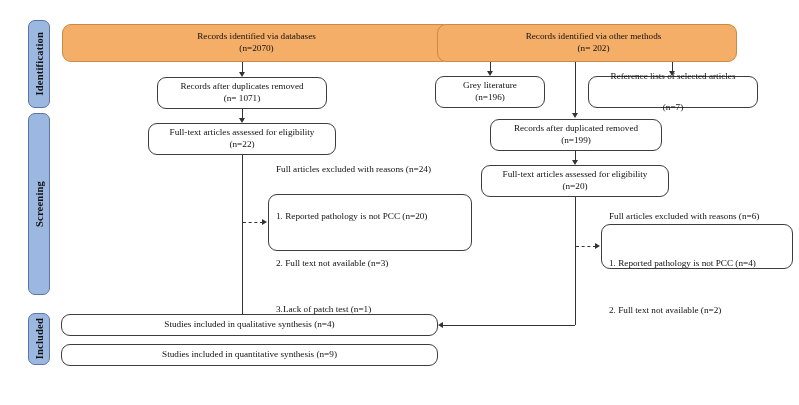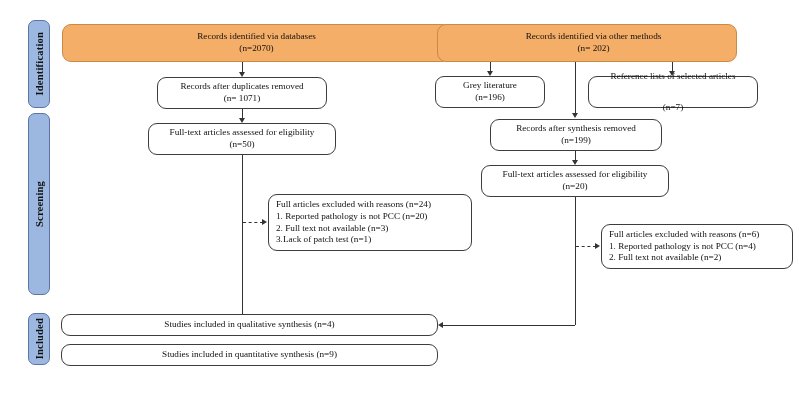--- a/index.html
+++ b/index.html
@@ -62,21 +62,21 @@
     border-color: #c98a45;
   }
   .node .line { display: block; white-space: nowrap; }
 
   
   .node.reasons {
     align-items: flex-start;
     text-align: left;
     padding: 3px 7px;
   }
-  .node.reasons .line { white-space: nowrap; }
+  .node.reasons .line { white-space: nowrap; margin-top: 35px; }
 
   
   .conn {
     position: absolute;
     background: #333333;
   }
   .conn.v { width: 1px; }
   .conn.h { height: 1px; }
 
   .arrowhead {
@@ -135,21 +135,21 @@
   <div class="node" style="left:157px; top:77px; width:170px; height:32px;align-items:center;">
     <span class="line">Records after duplicates removed</span>
     <span class="line">(n= 1071)</span>
   </div>
 
   <div class="conn v" style="left:242px; top:109px; height:11px;"></div>
   <div class="arrowhead down" style="left:238.5px; top:118px;"></div>
 
   <div class="node" style="left:148px; top:123px; width:188px; height:32px;">
     <span class="line">Full-text articles assessed for eligibility</span>
-    <span class="line">(n=50)</span>
+    <span class="line">(n=22)</span>
   </div>
 
   <div class="conn v" style="left:242px; top:155px; height:165px;"></div>
   <div class="arrowhead down" style="left:238.5px; top:315px;"></div>
 
   <div class="conn dashed" style="left:243px; top:222px; width:20px;"></div>
   <div class="arrowhead right" style="left:262px; top:218.5px;"></div>
 
   <div class="node reasons" style="left:268px; top:194px; width:204px; height:57px;">
     <span class="line">Full articles excluded with reasons (n=24)</span>
@@ -176,21 +176,21 @@
 
   <div class="node" style="left:588px; top:76px; width:170px; height:32px;gap:19px;">
     <span class="line">Reference lists of selected articles</span>
     <span class="line">(n=7)</span>
   </div>
 
   <div class="conn v" style="left:575px; top:62px; height:53px;"></div>
   <div class="arrowhead down" style="left:571.5px; top:113px;"></div>
 
   <div class="node" style="left:490px; top:119px; width:172px; height:32px;">
-    <span class="line">Records  after synthesis removed</span>
+    <span class="line">Records  after duplicated removed</span>
     <span class="line">(n=199)</span>
   </div>
 
   <div class="conn v" style="left:575px; top:151px; height:11px;"></div>
   <div class="arrowhead down" style="left:571.5px; top:160px;"></div>
 
   <div class="node" style="left:481px; top:165px; width:188px; height:32px;">
     <span class="line">Full-text articles assessed for eligibility</span>
     <span class="line">(n=20)</span>
   </div>

